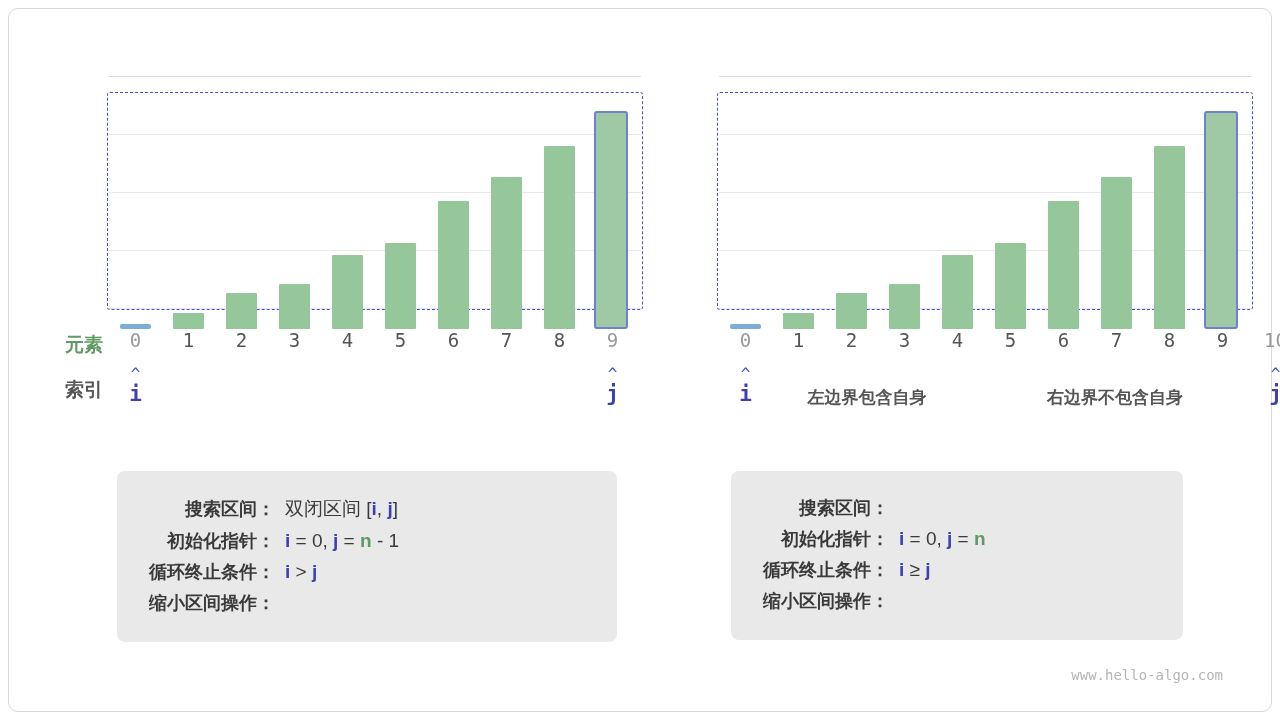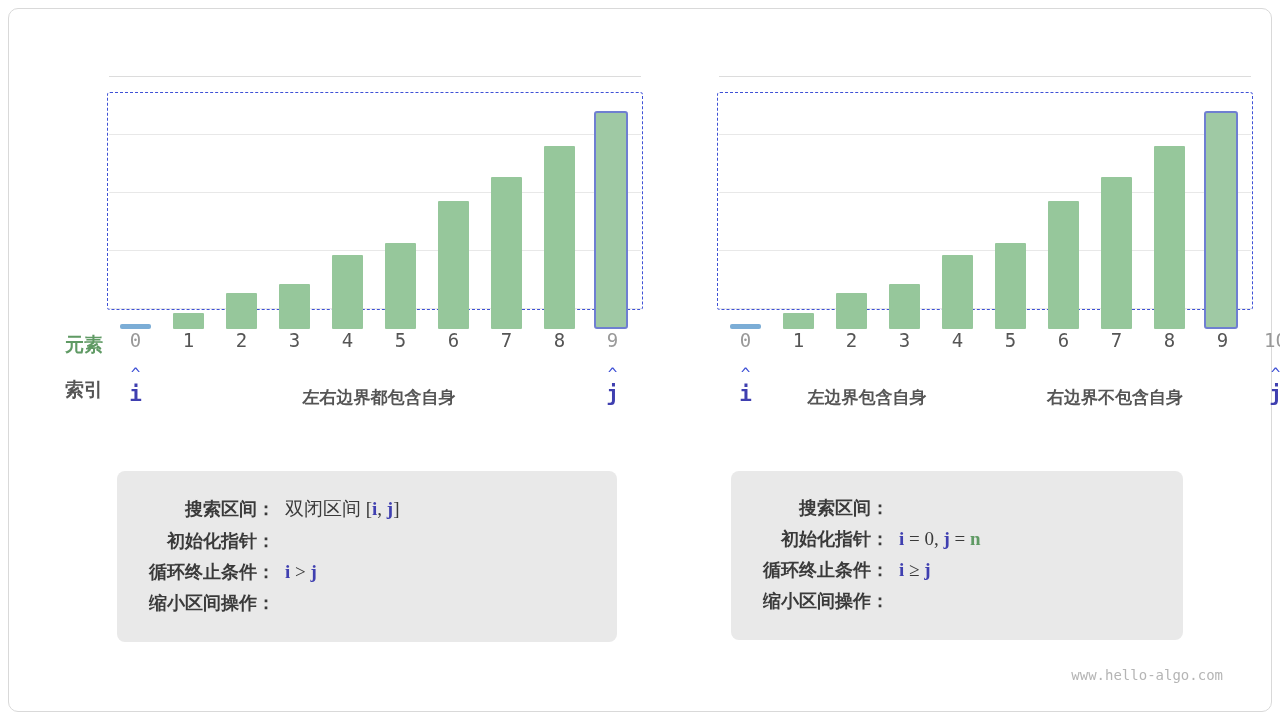--- a/index.html
+++ b/index.html
@@ -170,21 +170,21 @@
     white-space: nowrap;
   }
   .info-key {
     color: #3a3a3a;
     font-weight: bold;
     text-align: right;
     width: 132px;
     flex: 0 0 132px;
   }
   .info-val {
-    font-family: Liberation Serif, serif;
+    font-family: Liberation Sans, sans-serif;
     font-size: 19px;
     color: #3a3a3a;
     margin-left: 10px;
   }
   .v-i, .v-j { color: #3f3fb0; font-weight: bold; }
   .v-m { color: #e2703a; font-weight: bold; }
   .v-n { color: #5f9a64; font-weight: bold; }
 
   .watermark {
     position: absolute;
@@ -259,21 +259,20 @@
       <div class="idx" style="left:371px;">7</div>
       <div class="idx" style="left:424px;">8</div>
       <div class="idx pointer-idx" style="left:477px;">9</div>
     </div>
 
     <div style="position:absolute; left:70px; top:300px; width:570px; height:70px;">
       <div class="caret" style="left:0px;   top:0px;">^</div>
       <div class="ptr" style="left:0px;   top:18px;">i</div>
       <div class="caret" style="left:477px; top:0px;">^</div>
       <div class="ptr" style="left:477px; top:18px;">j</div>
-      <div class="note" style="left:150px; top:22px; width:240px;">左右边界都包含自身</div>
     </div>
   </div>
 
   <div class="panel" id="panel-right">
 
     <div class="chart-area">
       <div class="gridline top" style="top:12px;"></div>
       <div class="gridline" style="top:70px;"></div>
       <div class="gridline" style="top:128px;"></div>
       <div class="gridline" style="top:186px;"></div>
@@ -339,20 +338,21 @@
     </div>
   </div>
 
   <div class="info-box" id="info-left">
     <div class="info-line">
       <span class="info-key">搜索区间：</span>
       <span class="info-val">双闭区间&nbsp;[<span class="v-i">i</span>,&nbsp;<span class="v-j">j</span>]</span>
     </div>
     <div class="info-line">
       <span class="info-key">初始化指针：</span>
+      <span class="info-val"><span class="v-i">i</span> = 0, <span class="v-j">j</span> = <span class="v-n">n</span> - 1</span>
     </div>
     <div class="info-line">
       <span class="info-key">循环终止条件：</span>
       <span class="info-val"><span class="v-i">i</span> &gt; <span class="v-j">j</span></span>
     </div>
     <div class="info-line">
       <span class="info-key">缩小区间操作：</span>
     </div>
   </div>
 

